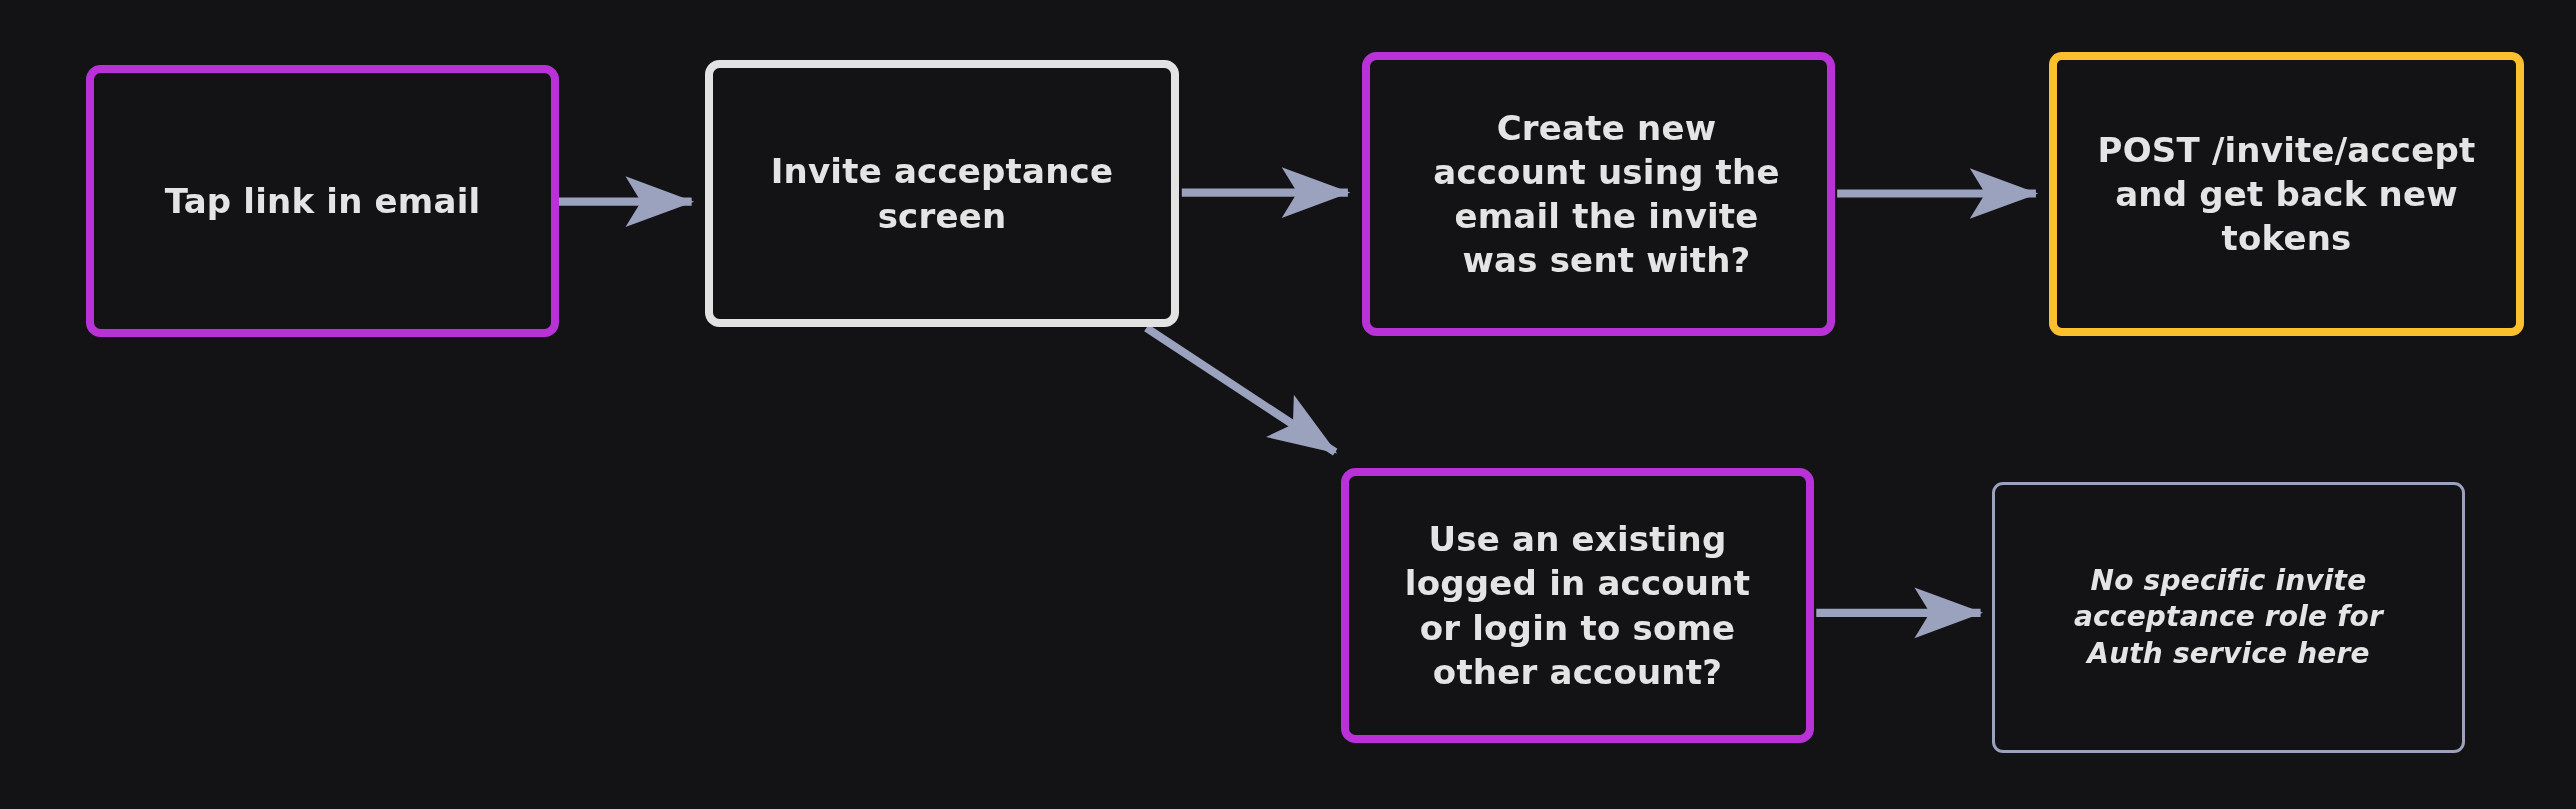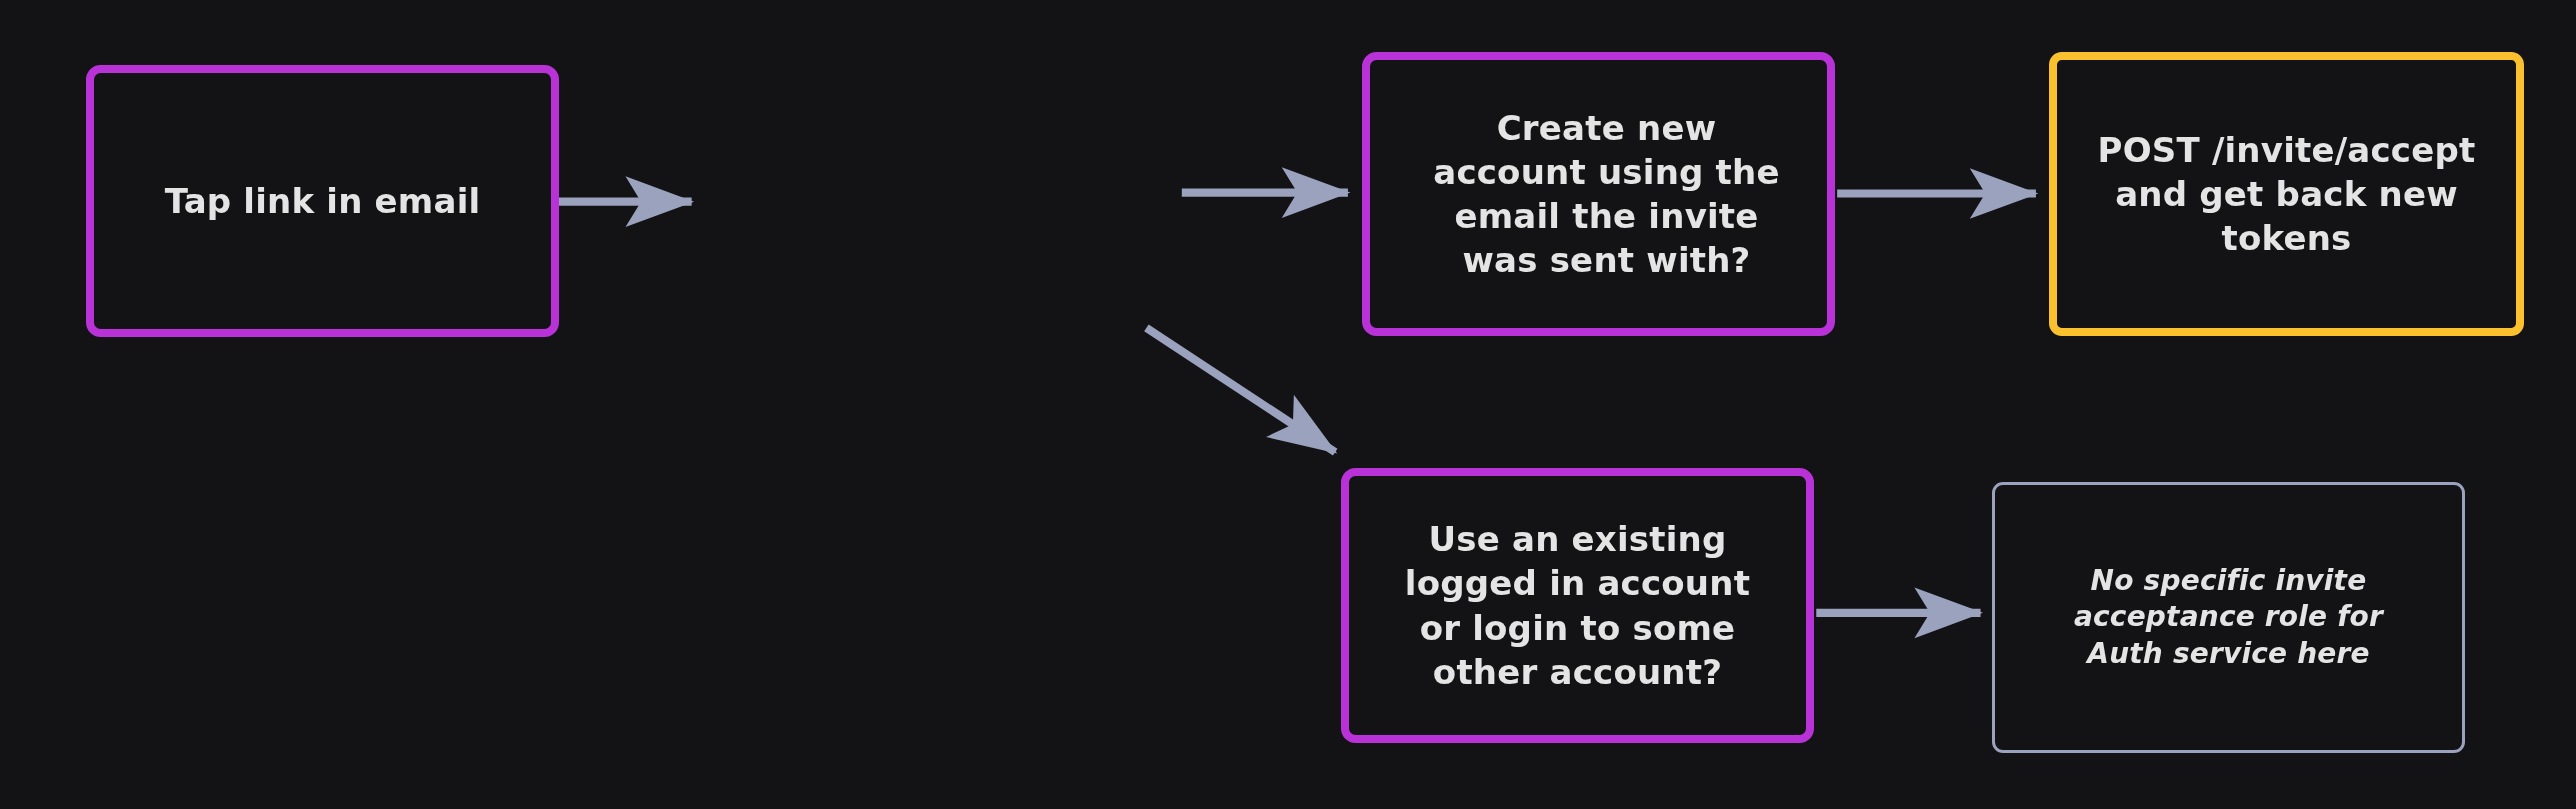--- a/index.html
+++ b/index.html
@@ -107,20 +107,24 @@
 
     <g>
       <line x1="2001" y1="675" x2="2182" y2="675" stroke="#9ba2be" stroke-width="9" stroke-linecap="butt" marker-end="url(#arrowhead)"></line>
     </g>
   </svg>
 
   <div class="node n-purple" id="node-tap-link">
     <span class="node-label">Tap link in email</span>
   </div>
 
+  <div class="node n-white" id="node-invite-screen">
+    <span class="node-label">Invite acceptance
+screen</span>
+  </div>
 
   <div class="node n-purple" id="node-create-account">
     <span class="node-label">Create new
 account using the
 email the invite
 was sent with?</span>
   </div>
 
   <div class="node n-yellow" id="node-post-accept">
     <span class="node-label">POST /invite/accept

